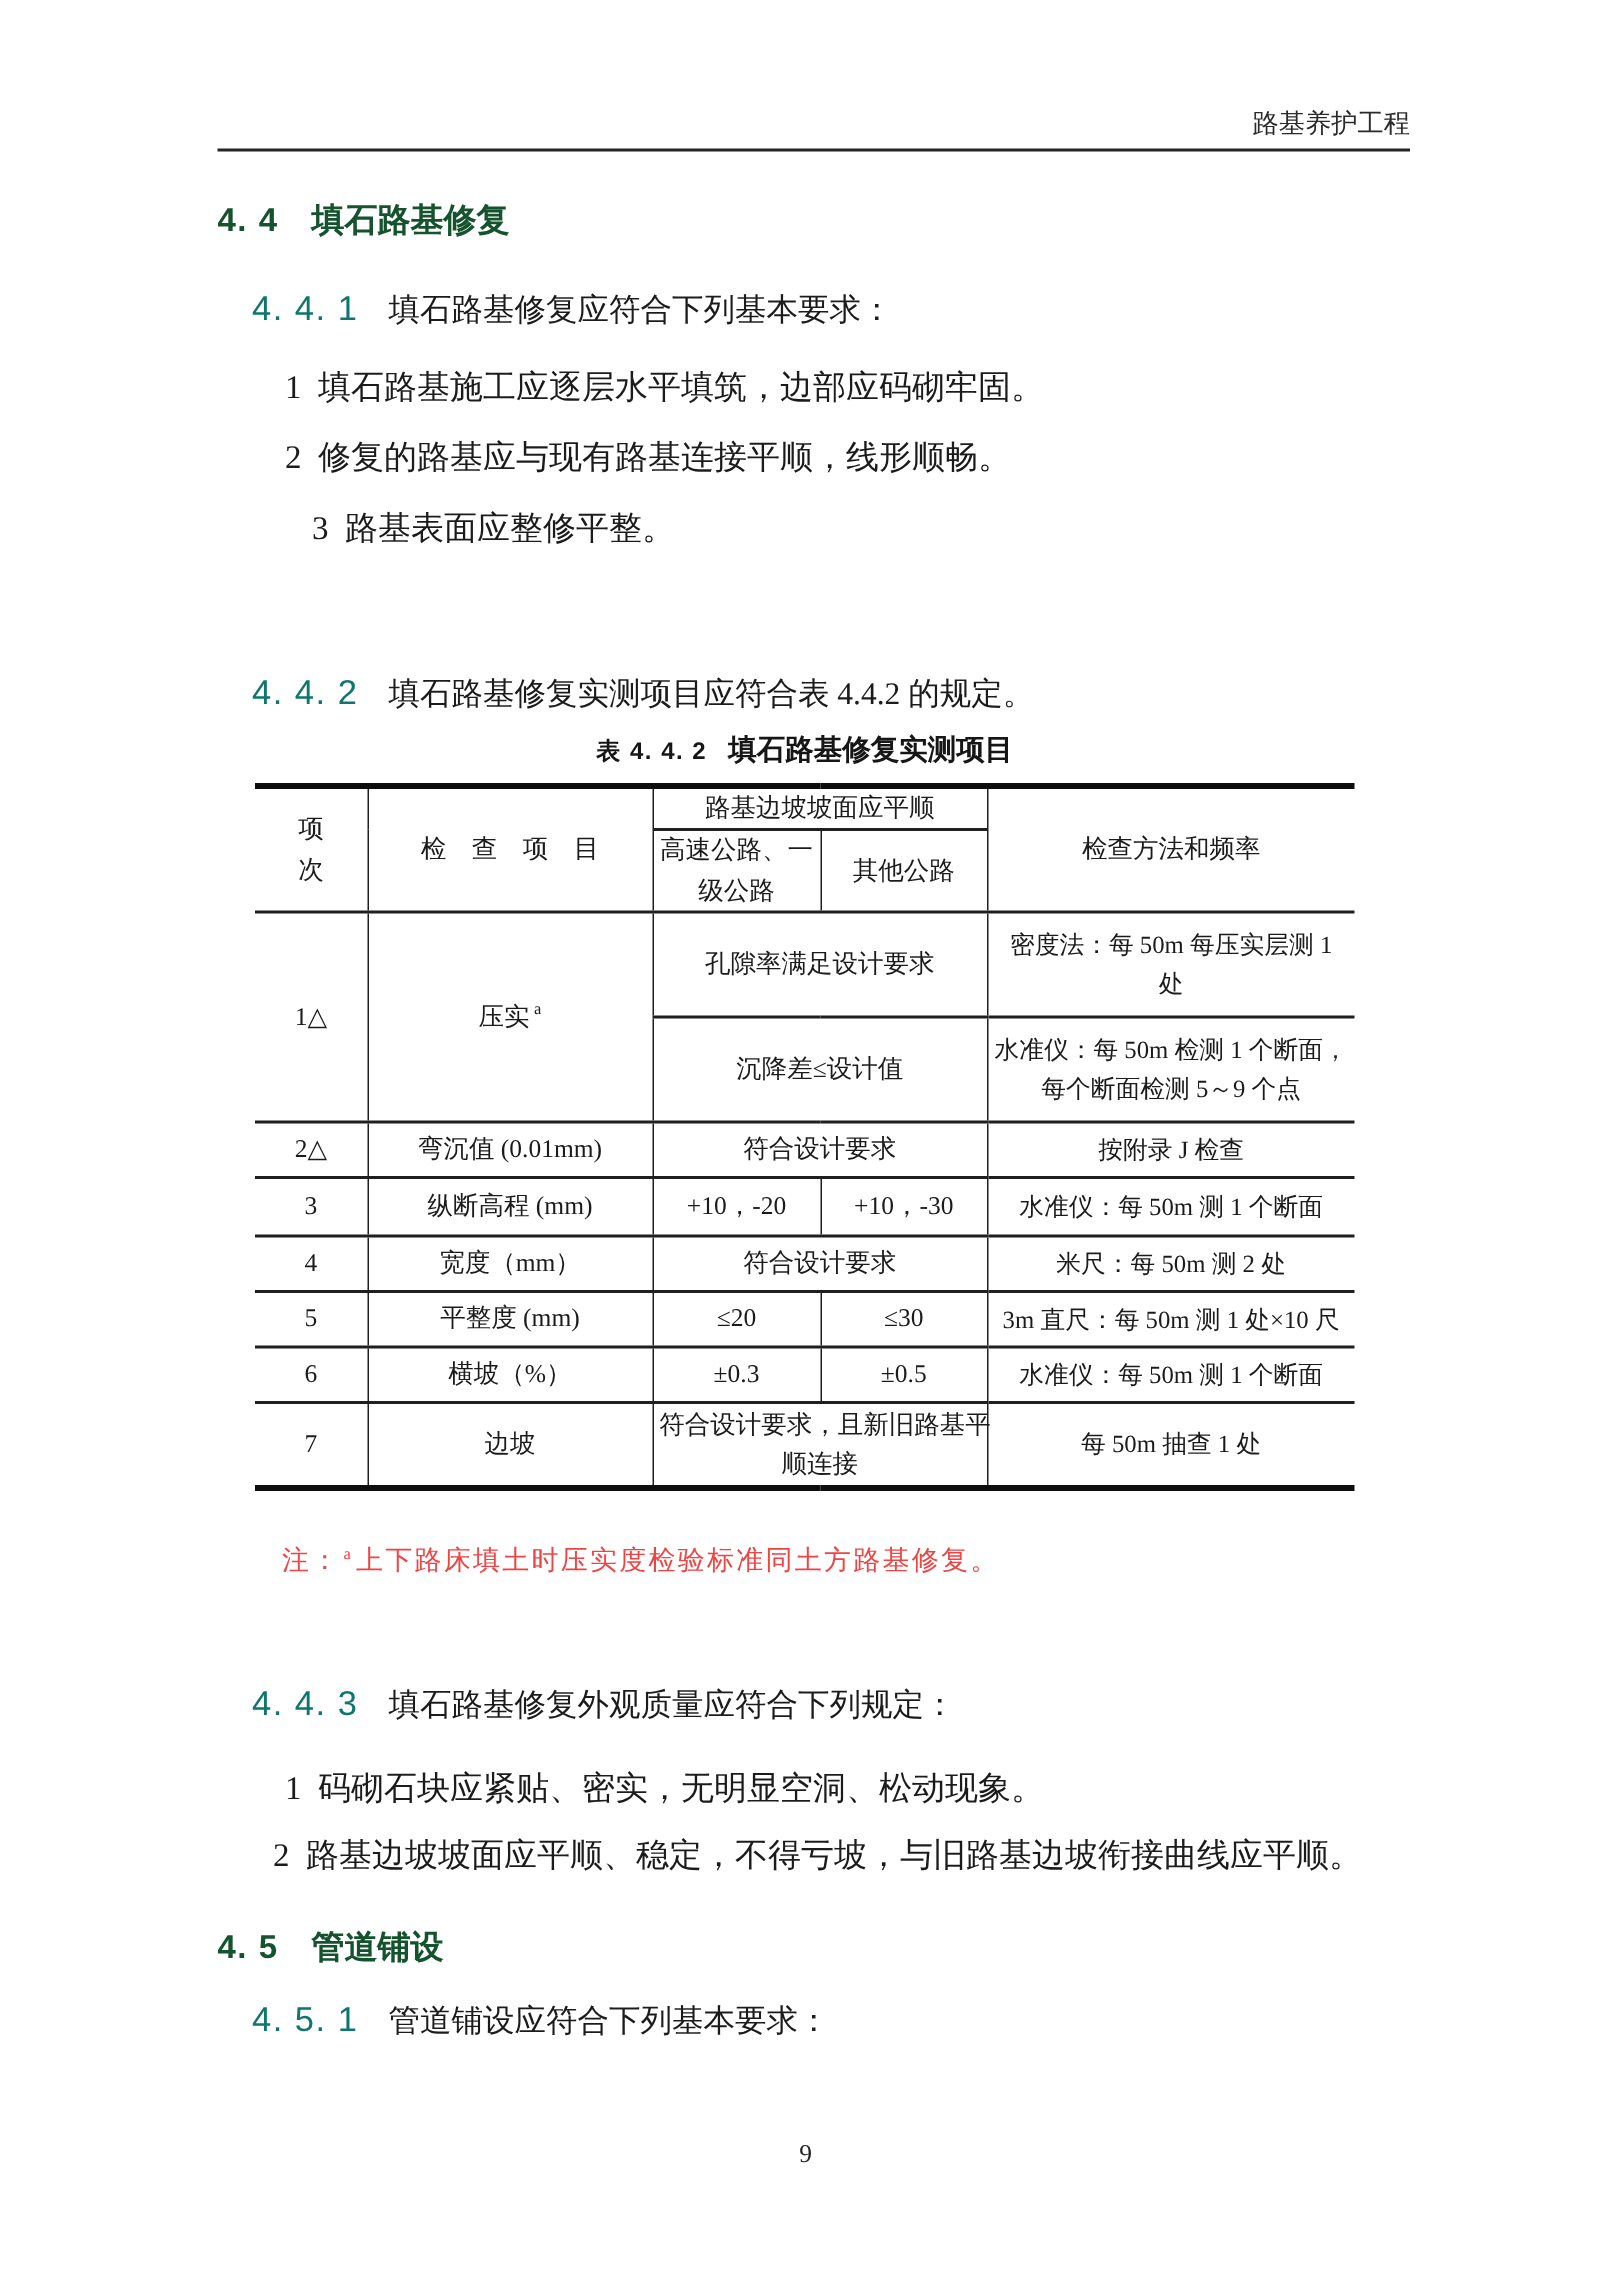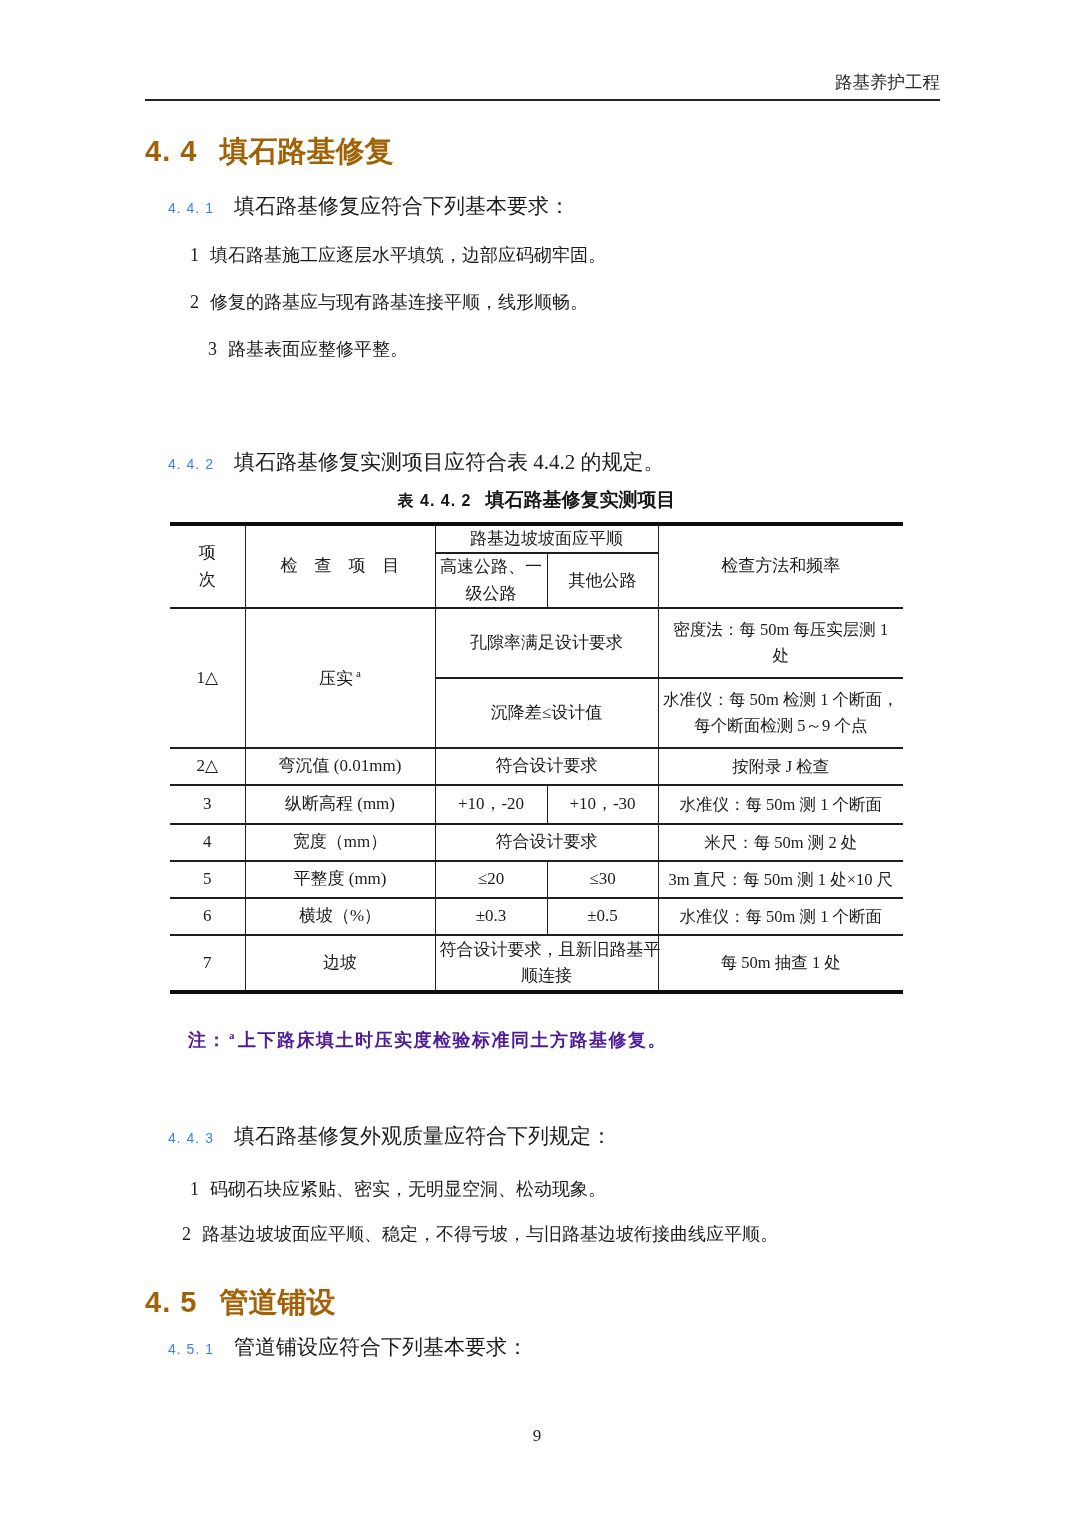--- a/index.html
+++ b/index.html
@@ -20,33 +20,33 @@
     font-size:17.5px;color:#2a2a2a;
   }
   .head-rule{
     left:145px;top:99px;width:795px;height:0;
     border-top:2px solid #252525;
   }
 
   
   .h-sec{
     font-family:"Liberation Sans","DejaVu Sans",sans-serif;
-    font-weight:700;font-size:29px;color:#a16207;
+    font-weight:700;font-size:22px;color:#14532d;
     white-space:nowrap;
   }
   .h-sec .num{letter-spacing:1px;margin-right:22px;}
 
   
   .clause{white-space:nowrap;font-size:21px;color:#1b1b1b;}
   .clause .cnum{
     font-family:"Liberation Sans","DejaVu Sans",sans-serif;
-    font-size:14px;letter-spacing:1px;margin-right:20px;color:#3b82f6;
-  }
-  
-  .li{white-space:nowrap;font-size:18px;color:#1b1b1b;}
+    font-size:23px;letter-spacing:1px;margin-right:20px;color:#0f766e;
+  }
+  
+  .li{white-space:nowrap;font-size:22px;color:#1b1b1b;}
   .li .inum{margin-right:11px;}
 
   
   .caption{
     left:170px;top:487px;width:733px;
     text-align:center;
     font-family:"Liberation Sans","DejaVu Sans",sans-serif;
     font-weight:700;color:#161616;white-space:nowrap;
   }
   .caption .cap-label{font-size:16px;letter-spacing:1px;margin-right:14px;}
@@ -81,21 +81,21 @@
   tr.t-h1{height:29px;}  tr.t-h2{height:52px;}
   tr.t-r1a{height:70px;} tr.t-r1b{height:70px;}
   tr.t-r2{height:37px;}  tr.t-r3{height:39px;}
   tr.t-r4{height:37px;}  tr.t-r5{height:37px;}
   tr.t-r6{height:37px;}  tr.t-r7{height:57px;}
   sup.sa{font-size:11px;margin-left:3px;}
 
   
   .tnote{
     left:188px;top:1028px;white-space:nowrap;
-    font-size:18px;letter-spacing:1.5px;color:#4c1d95;font-weight:bold;
+    font-size:18px;letter-spacing:1.5px;color:#ef4444;
   }
   .tnote sup{font-size:11px;margin:0 2px;}
 
   .pageno{
     left:0;top:1426px;width:1074px;text-align:center;
     font-size:17px;color:#222;
   }
 </style>
 </head>
 <body>

